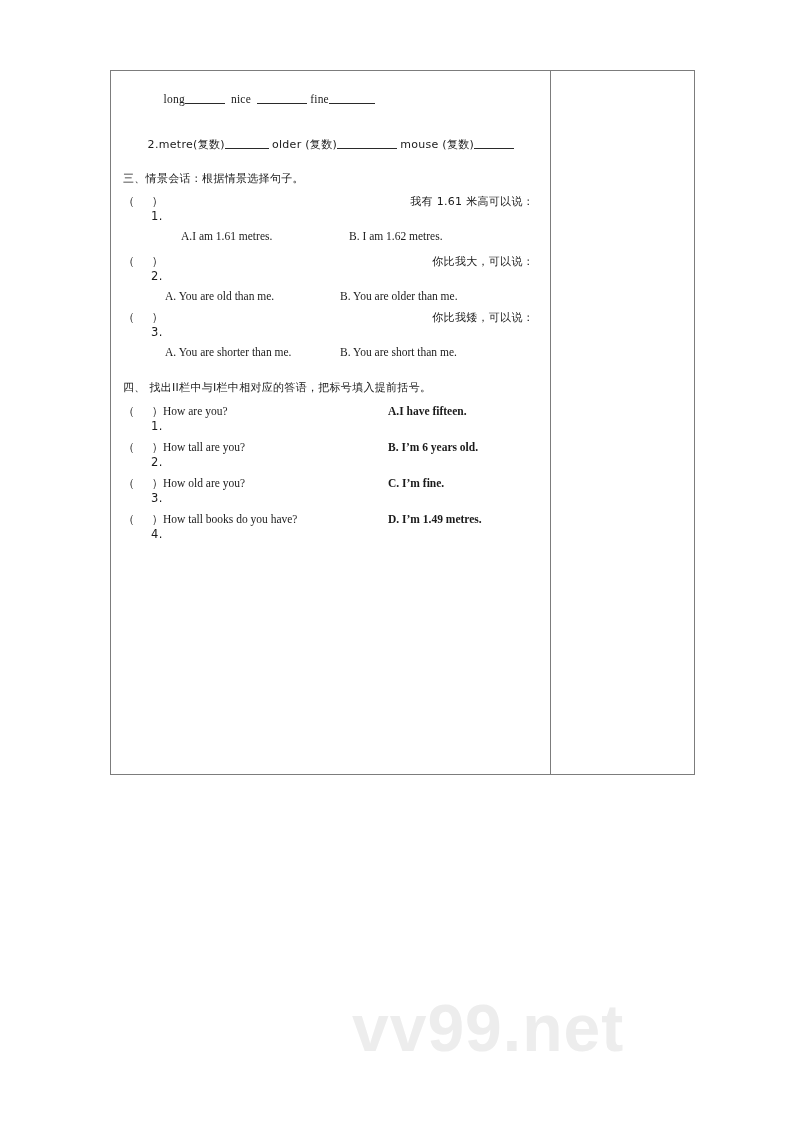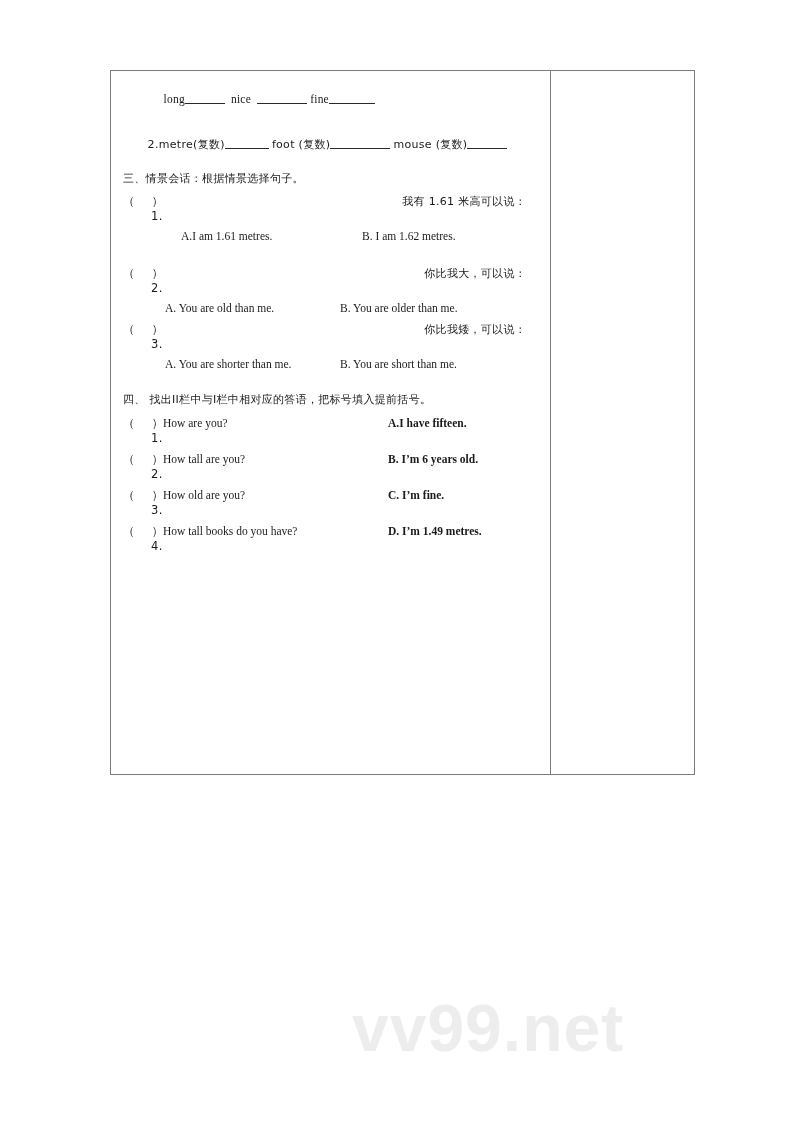--- a/index.html
+++ b/index.html
@@ -30,21 +30,21 @@
     width: 585px;
     height: 705px;
     border: 1px solid #7c7c7c;
     box-sizing: border-box;
     display: flex;
   }
   .col-main {
     width: 440px;
     box-sizing: border-box;
     border-right: 1px solid #7c7c7c;
-    padding: 9px 24px 0 12px;
+    padding: 9px 16px 0 12px;
   }
   .col-side {
     flex: 1;
     box-sizing: border-box;
   }
   .line {
     font-size: 11.5px;
     line-height: 1.0;
     margin: 0 0 8.5px 0;
     white-space: pre-wrap;
@@ -83,22 +83,21 @@
   }
   .opt-a {
     width: 175px;
     flex: 0 0 175px;
   }
   .opt-b {
     flex: 1;
   }
   .opts-single {
     padding-left: 58px;
-    margin-bottom: 24px;
-    gap: 13px;
+    margin-bottom: 12px;
   }
   .opt-a-wide {
     width: 168px;
     flex: 0 0 168px;
   }
   .match-row {
     display: flex;
     align-items: baseline;
     font-size: 11.5px;
     margin-bottom: 7px;
@@ -151,21 +150,21 @@
 
   <div class="worksheet">
 
     <div class="col-main">
 
       <div class="line line-indent-blank fill-lines">
         <span>long</span><span class="ul" style="width:40px"></span>&nbsp;&nbsp;<span>nice</span>&nbsp;&nbsp;<span class="ul" style="width:50px"></span>&nbsp;<span>fine</span><span class="ul" style="width:46px"></span>
       </div>
 
       <div class="line fill-lines">
-        <span class="cn">2.metre(复数)</span><span class="ul" style="width:44px"></span>&nbsp;<span class="cn">foot (复数)</span><span class="ul" style="width:60px"></span>&nbsp;<span class="cn">mouse (复数)</span><span class="ul" style="width:40px"></span>
+        <span class="cn">2.metre(复数)</span><span class="ul" style="width:44px"></span>&nbsp;<span class="cn">older (复数)</span><span class="ul" style="width:60px"></span>&nbsp;<span class="cn">mouse (复数)</span><span class="ul" style="width:40px"></span>
       </div>
 
       <div class="sec-head">
         <span class="cn">三、情景会话：根据情景选择句子。</span>
       </div>
 
       <div class="row-q">
         <span class="paren cn"><span>（</span>&nbsp;&nbsp;&nbsp;&nbsp;<span>）1.</span></span>
         <span class="qtext cn">我有 1.61 米高可以说：</span>
       </div>

